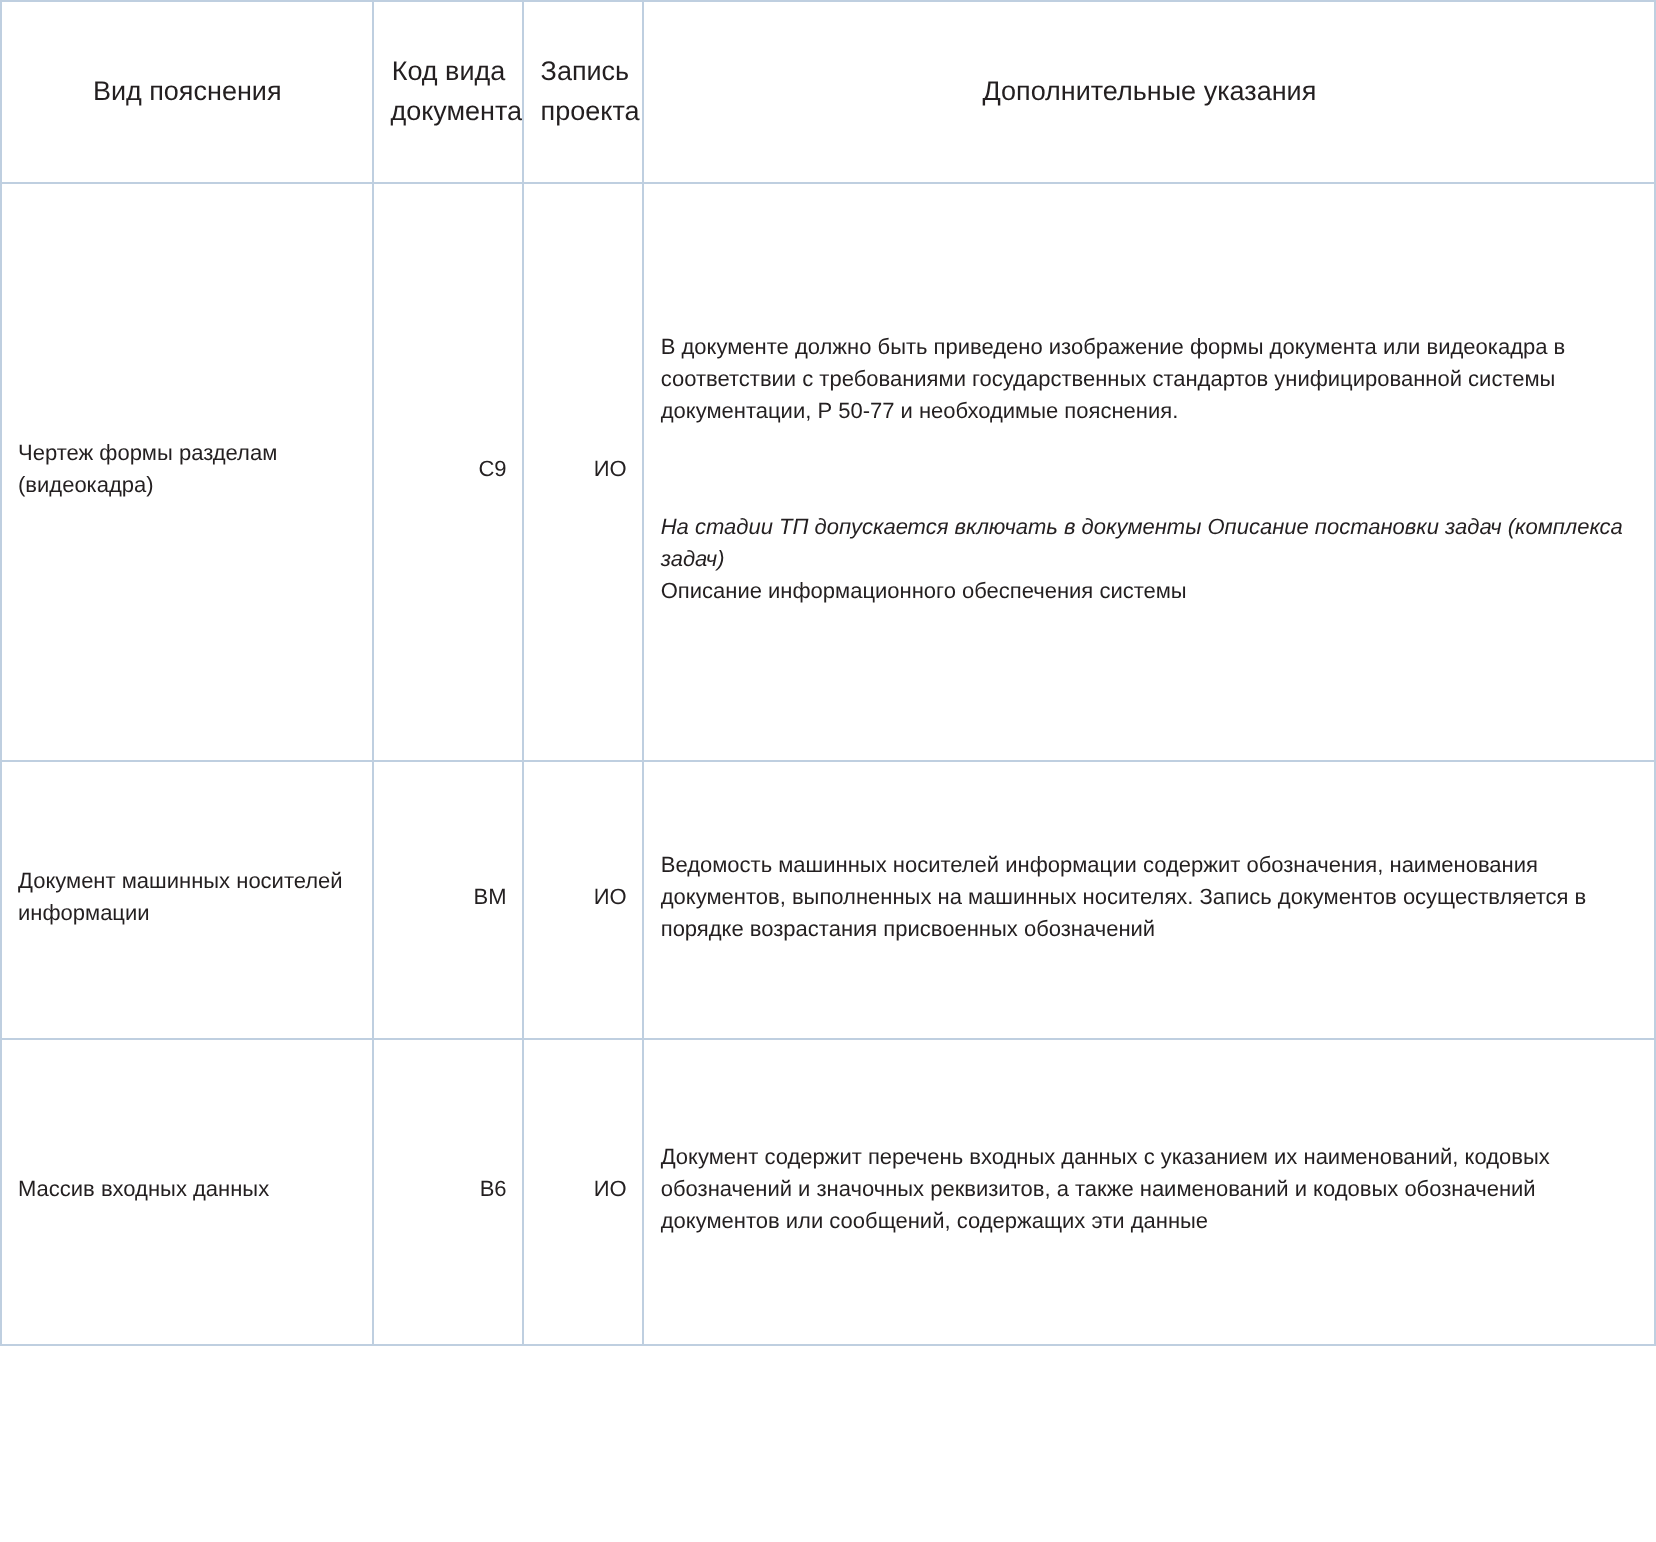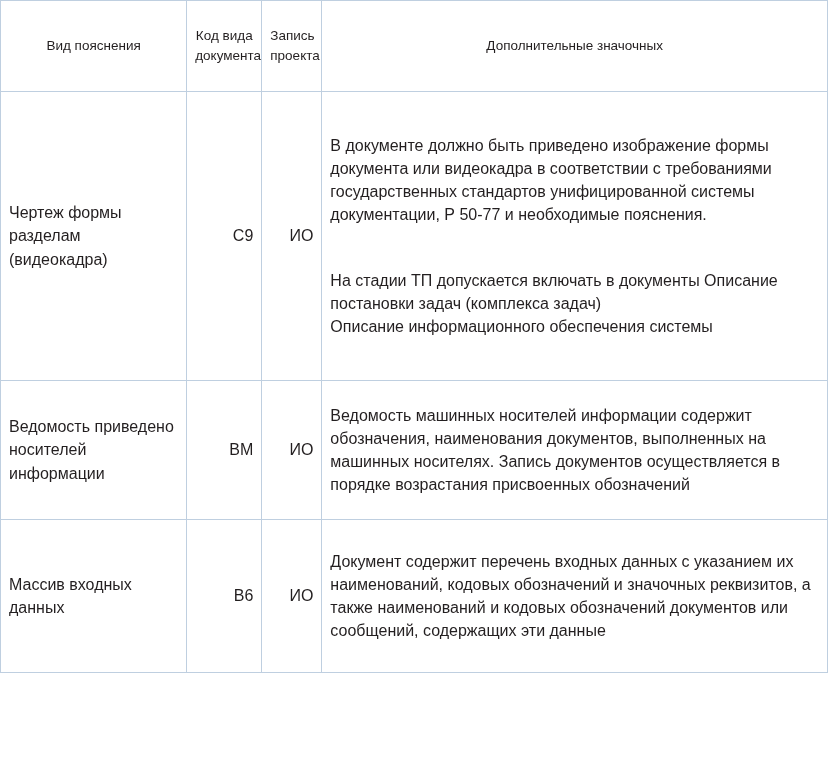--- a/index.html
+++ b/index.html
@@ -17,21 +17,21 @@
   table.doc-table {
     border-collapse: collapse;
     width: 828px;
     table-layout: fixed;
   }
   table.doc-table td,
   table.doc-table th {
     border: 1px solid #bfcfe0;
     vertical-align: middle;
     padding: 10px 8px;
-    font-size: 16px;
+    font-size: 11px;
     line-height: 1.45;
     font-weight: normal;
     color: #231f20;
   }
   table.doc-table thead th {
     text-align: center;
     height: 78px;
     padding: 6px 8px;
     font-size: 13.5px;
   }
@@ -53,20 +53,21 @@
     padding-left: 10px;
     padding-right: 14px;
   }
   td.notes-cell p {
     margin: 0;
   }
   td.notes-cell p + p {
   }
   td.notes-cell p.big-gap {
     margin-top: 42px;
+    font-style: italic;
   }
   .row-tall td { height: 268px; }
   .row-ed td   { height: 104px; }
   .row-vm td   { height: 118px; }
   .row-v6 td   { height: 132px; }
 </style>
 </head>
 <body>
 
 <table class="doc-table">
@@ -74,39 +75,39 @@
     <col class="c-type">
     <col class="c-code">
     <col class="c-part">
     <col class="c-notes">
   </colgroup>
   <thead>
     <tr>
       <th>Вид пояснения</th>
       <th>Код вида документа</th>
       <th>Запись проекта</th>
-      <th>Дополнительные значочных</th>
+      <th>Дополнительные указания</th>
     </tr>
   </thead>
   <tbody>
 
     <tr class="row-tall">
       <td class="type-cell">Чертеж формы разделам (видеокадра)</td>
       <td class="code-cell">С9</td>
       <td class="part-cell">ИО</td>
       <td class="notes-cell">
         <p>В документе должно быть приведено изображение формы документа или видеокадра в соответствии с требованиями государственных стандартов унифицированной системы документации, Р 50-77 и необходимые пояснения.</p>
         <p class="big-gap">На стадии ТП допускается включать в документы Описание постановки задач (комплекса задач)</p>
         <p>Описание информационного обеспечения системы</p>
       </td>
     </tr>
 
 
     <tr class="row-vm">
-      <td class="type-cell">Ведомость приведено носителей информации</td>
+      <td class="type-cell">Документ машинных носителей информации</td>
       <td class="code-cell">ВМ</td>
       <td class="part-cell">ИО</td>
       <td class="notes-cell">
         <p>Ведомость машинных носителей информации содержит обозначения, наименования документов, выполненных на машинных носителях. Запись документов осуществляется в порядке возрастания присвоенных обозначений</p>
       </td>
     </tr>
 
     <tr class="row-v6">
       <td class="type-cell">Массив входных данных</td>
       <td class="code-cell">В6</td>

